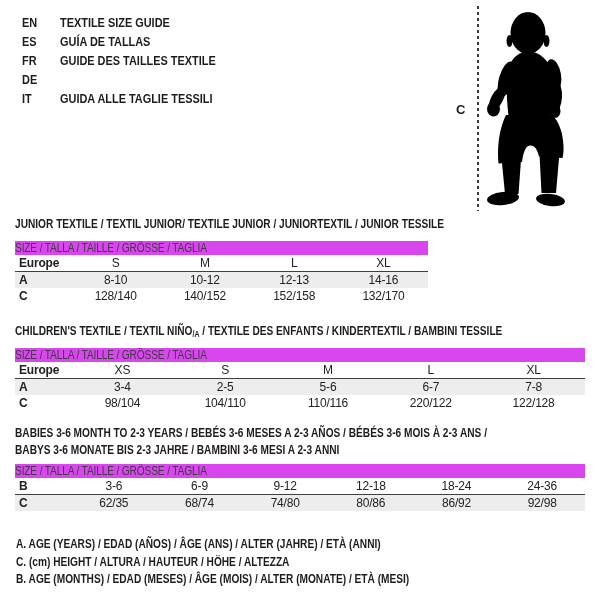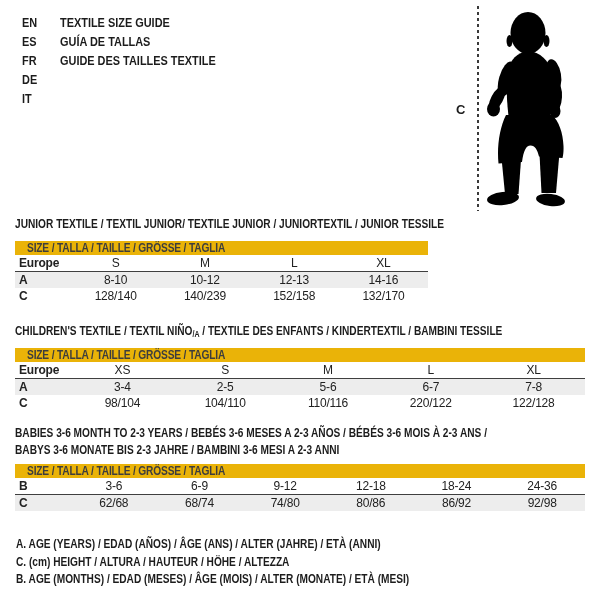--- a/index.html
+++ b/index.html
@@ -27,21 +27,21 @@
   .baby { position:absolute; left:480px; top:1px; }
 
   
   .sec-title { position:absolute; left:15px; font-weight:bold; font-size:13px; line-height:16.5px; white-space:nowrap; }
   .tsub { font-size:9px; vertical-align:-2px; }
 
   
   .size-table { position:absolute; border-collapse:collapse; table-layout:fixed; }
   .size-table td { height:16px; padding:0; font-size:12px; text-align:center; vertical-align:middle; letter-spacing:-0.2px; color:#222; }
   .size-table td.lbl { text-align:left; padding-left:4px;font-weight:bold; }
-  .size-table tr.bar-row td { background:#eab308; height:14px; text-align:left; padding-left:12px; color:#3d3d3d;font-weight:bold; }
+  .size-table tr.bar-row td { background:#d946ef; height:14px; text-align:left; padding-left:0; color:#3d3d3d; }
   .size-table tr.r-first td { border-bottom:1.5px solid #3f3f3f; }
   .size-table tr.r-stripe td { background:#ededed; }
   .t1 { left:15px; top:241px; width:413px; }
   .t2 { left:15px; top:348px; width:570px; }
   .t3 { left:15px; top:464px; width:570px; }
   col.c-label { width:56px; }
 
   
   .footnotes { position:absolute; left:16px; top:536px; }
   .fn-line { height:17.5px; font-weight:bold; font-size:13px; white-space:nowrap; }
@@ -62,20 +62,21 @@
     </div>
     <div class="lang-row">
       <span class="lang-code"><span class="cond">FR</span></span>
       <span class="lang-label"><span class="cond">GUIDE DES TAILLES TEXTILE</span></span>
     </div>
     <div class="lang-row">
       <span class="lang-code"><span class="cond">DE</span></span>
     </div>
     <div class="lang-row">
       <span class="lang-code"><span class="cond">IT</span></span>
+      <span class="lang-label"><span class="cond">GUIDA ALLE TAGLIE TESSILI</span></span>
     </div>
   </div>
 
   <div class="measure-line"></div>
   <div class="height-label">C</div>
   <svg class="baby" width="120" height="214" viewBox="0 0 120 214" aria-hidden="true">
     <g fill="#000000">
       <ellipse cx="48" cy="32" rx="17.5" ry="21"></ellipse>
       <ellipse cx="29.5" cy="40" rx="3" ry="6"></ellipse>
       <ellipse cx="66.5" cy="40" rx="3" ry="6"></ellipse>
@@ -119,21 +120,21 @@
     <tr class="r-stripe">
       <td class="lbl">A</td>
       <td>8-10</td>
       <td>10-12</td>
       <td>12-13</td>
       <td>14-16</td>
     </tr>
     <tr>
       <td class="lbl">C</td>
       <td>128/140</td>
-      <td>140/239</td>
+      <td>140/152</td>
       <td>152/158</td>
       <td>132/170</td>
     </tr>
   </tbody>
     </table>
 
   <div class="sec-title" style="top:323px">
     <span class="cond-h"><span>CHILDREN'S TEXTILE / TEXTIL NIÑO</span><sub class="tsub">/A</sub><span> / TEXTILE DES ENFANTS / KINDERTEXTIL / BAMBINI TESSILE</span></span>
   </div>
   <table class="size-table t2">
@@ -198,21 +199,21 @@
       <td class="lbl">B</td>
       <td>3-6</td>
       <td>6-9</td>
       <td>9-12</td>
       <td>12-18</td>
       <td>18-24</td>
       <td>24-36</td>
     </tr>
     <tr class="r-stripe">
       <td class="lbl">C</td>
-      <td>62/68</td>
+      <td>62/35</td>
       <td>68/74</td>
       <td>74/80</td>
       <td>80/86</td>
       <td>86/92</td>
       <td>92/98</td>
     </tr>
   </tbody>
     </table>
 
   <div class="footnotes">

